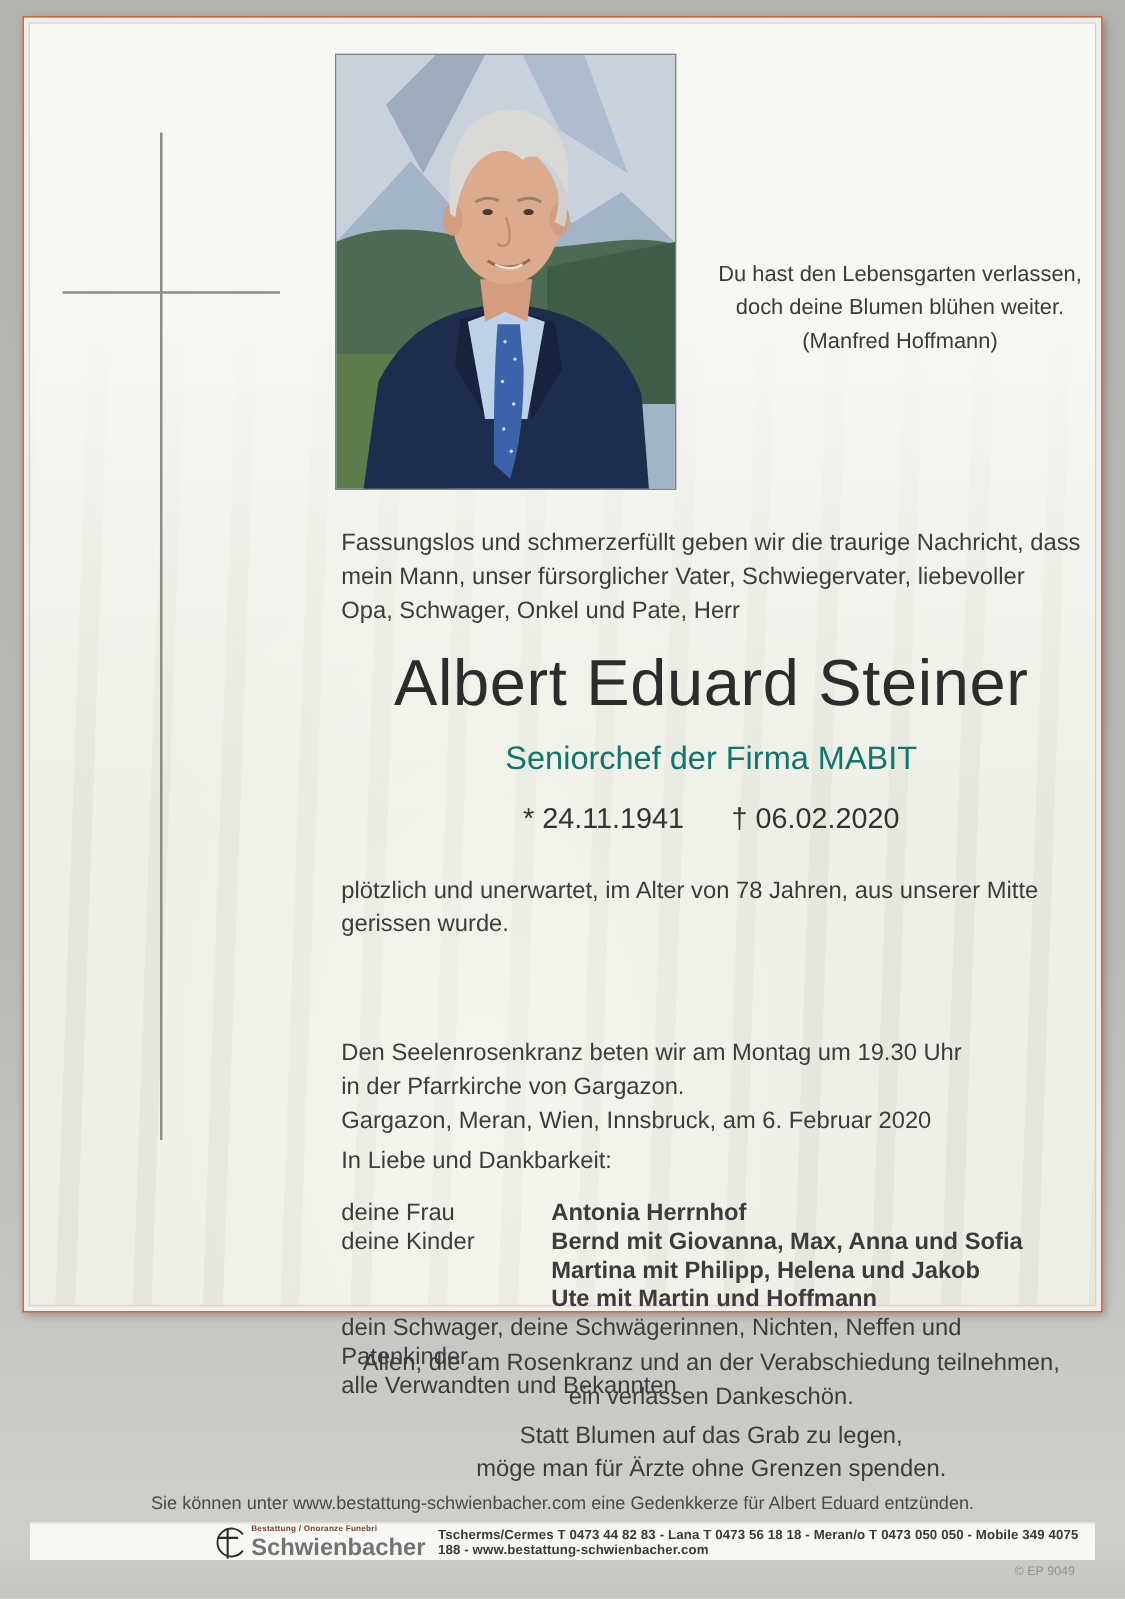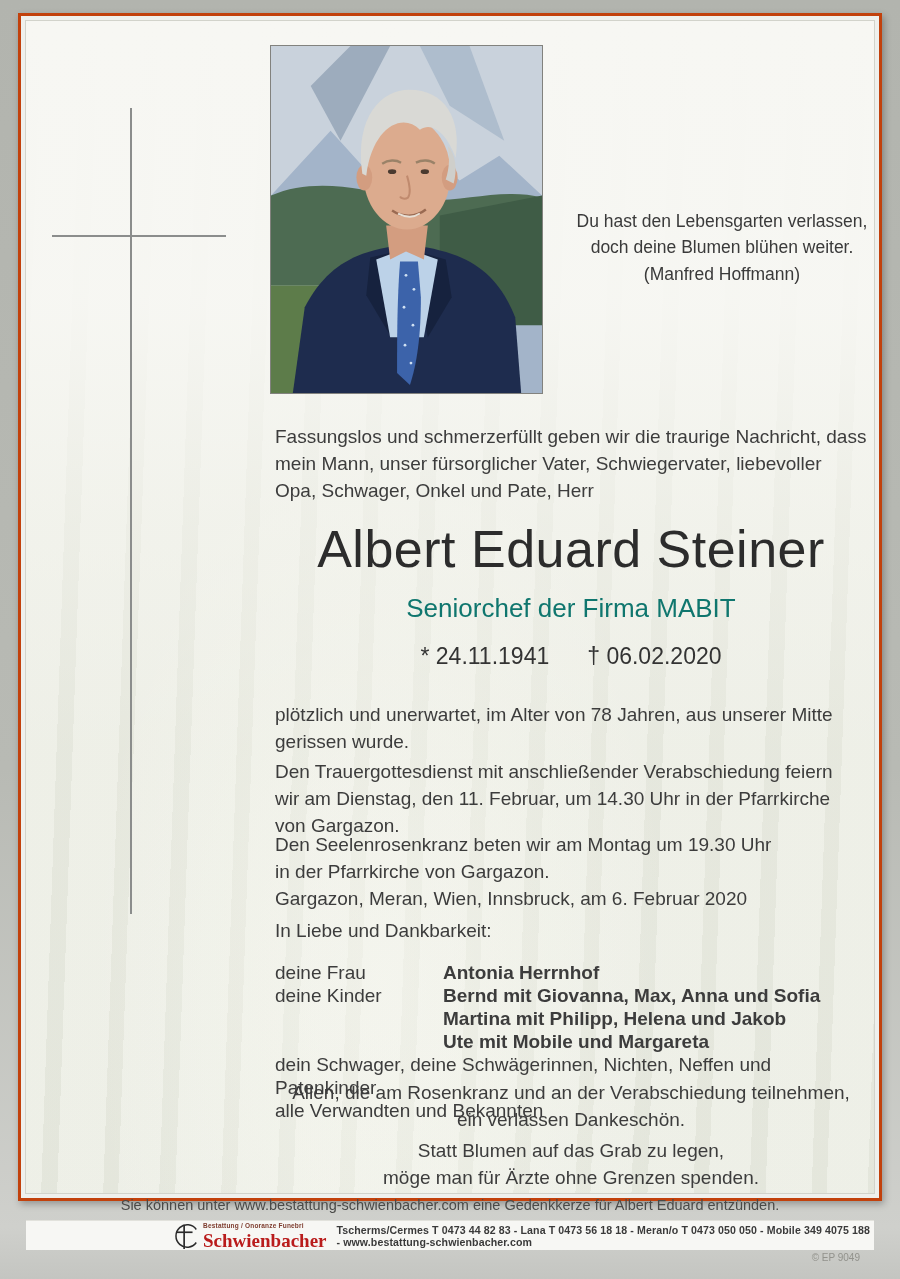--- a/index.html
+++ b/index.html
@@ -3,23 +3,23 @@
 <meta charset="utf-8">
 <style>
   * { margin:0; padding:0; box-sizing:border-box; }
   html,body { width:900px; height:1279px; }
   body {
     font-family:"Liberation Sans", sans-serif;
     background:linear-gradient(180deg,#b2b4ae 0%,#b8bab4 60%,#cfd0cc 96%,#c4c5c1 100%);
     position:relative; overflow:hidden; color:#3c3c3c;
   }
   .card {
-    position:absolute; left:18px; top:13px; width:864px; height:1188px;
+    position:absolute; left:18px; top:13px; width:864px; height:1037px;
     background-color:#eef0e8;
-    border:3px solid #c2410c;
+    border:1px solid #c2410c;
     box-shadow:2px 3px 7px rgba(0,0,0,.28),
                inset 0 0 0 4px rgba(255,255,255,.65),
                inset 0 0 0 5px rgba(175,175,168,.45);
   }
   .forest-overlay{
     position:absolute; inset:5px; pointer-events:none;
     background:
       linear-gradient(180deg, rgba(247,247,243,1) 0%, rgba(247,247,243,.94) 24%,
         rgba(244,244,238,.6) 42%, rgba(238,238,229,.28) 62%, rgba(235,236,226,.15) 100%),
       radial-gradient(ellipse at 42% 82%, rgba(252,252,246,.55) 0%, rgba(252,252,246,0) 42%),
@@ -54,21 +54,21 @@
   .candle { position:absolute; left:30px; right:30px; text-align:center;
             font-size:14.5px; color:#4a4a48; }
   
   .footer-bar { position:absolute; left:5px; right:5px; top:1204px; height:30px;
                 background:#f7f7f4; border-top:1px solid #e2e2dc;
                 display:flex; align-items:center; padding-left:146px; }
   .logo { display:flex; align-items:flex-end; gap:3px; }
   .logo svg { width:28px; height:28px; }
   .brand-txt { display:flex; flex-direction:column; line-height:1; }
   .brand-tagline { font-size:6.5px; color:#7d3b2d; font-weight:700; letter-spacing:.2px; margin-bottom:1px; }
-  .brand-name { font-family:Liberation Serif, serif; font-weight:700; font-size:19px; color:#b91c1c; }
+  .brand-name { font-family:Liberation Sans, sans-serif; font-weight:700; font-size:19px; color:#737373; }
   .contact-line { font-size:10.6px; font-weight:700; color:#3a3a3a; margin-left:10px; letter-spacing:.1px; }
   .print-code { position:absolute; right:40px; bottom:16px; font-size:10px; color:#92928c; }
 </style>
 </head>
 <body>
 
 <div class="card">
   <div class="forest-overlay"></div>
 
   <div class="cross-v"></div>
@@ -126,35 +126,34 @@
 
   <div class="col body-text" style="top:407px;">Fassungslos und schmerzerfüllt geben wir die traurige Nachricht, dass mein Mann, unser fürsorglicher Vater, Schwiegervater, liebevoller Opa, Schwager, Onkel und Pate, Herr</div>
 
   <div class="col centered name" style="top:505px;">Albert Eduard Steiner</div>
   <div class="col centered subtitle" style="top:577px;">Seniorchef der Firma MABIT</div>
   <div class="col centered dates" style="top:627px;">
     <span class="birth">* 24.11.1941</span><span>† 06.02.2020</span>
   </div>
 
   <div class="col body-text" style="top:685px;">plötzlich und unerwartet, im Alter von 78 Jahren, aus unserer Mitte gerissen wurde.</div>
-  <div class="col body-text" style="top:742px; width:560px;">Den Trauergottesdienst mit anschließender Verabschiedung feiern wir am Dienstag, den 11. Februar, um 14.30 Uhr in der Pfarrkirche von Gargazon.</div>
   <div class="col body-text" style="top:815px; width:500px;">Den Seelenrosenkranz beten wir am Montag um 19.30 Uhr in der Pfarrkirche von Gargazon.</div>
   <div class="col body-text" style="top:869px;">Gargazon, Meran, Wien, Innsbruck, am 6. Februar 2020</div>
   <div class="col body-text" style="top:901px;">In Liebe und Dankbarkeit:</div>
 
   <div class="col" style="top:931px;margin-top:14px;">
     <div class="family-grid">
       <div class="lbl">deine Frau</div>
       <div class="val">Antonia Herrnhof</div>
       <div class="lbl">deine Kinder</div>
       <div class="val">Bernd mit Giovanna, Max, Anna und Sofia</div>
       <div class="lbl"></div>
       <div class="val">Martina mit Philipp, Helena und Jakob</div>
       <div class="lbl"></div>
-      <div class="val">Ute mit Mobile und Margareta</div>
+      <div class="val">Ute mit Martin und Hoffmann</div>
     </div>
     <div class="family-extra">dein Schwager, deine Schwägerinnen, Nichten, Neffen und Patenkinder</div>
     <div class="family-extra">alle Verwandten und Bekannten</div>
   </div>
 
   <div class="col centered body-text" style="top:1063px;">
     <div>Allen, die am Rosenkranz und an der Verabschiedung teilnehmen,</div>
     <div>ein verlassen Dankeschön.</div>
   </div>
 

